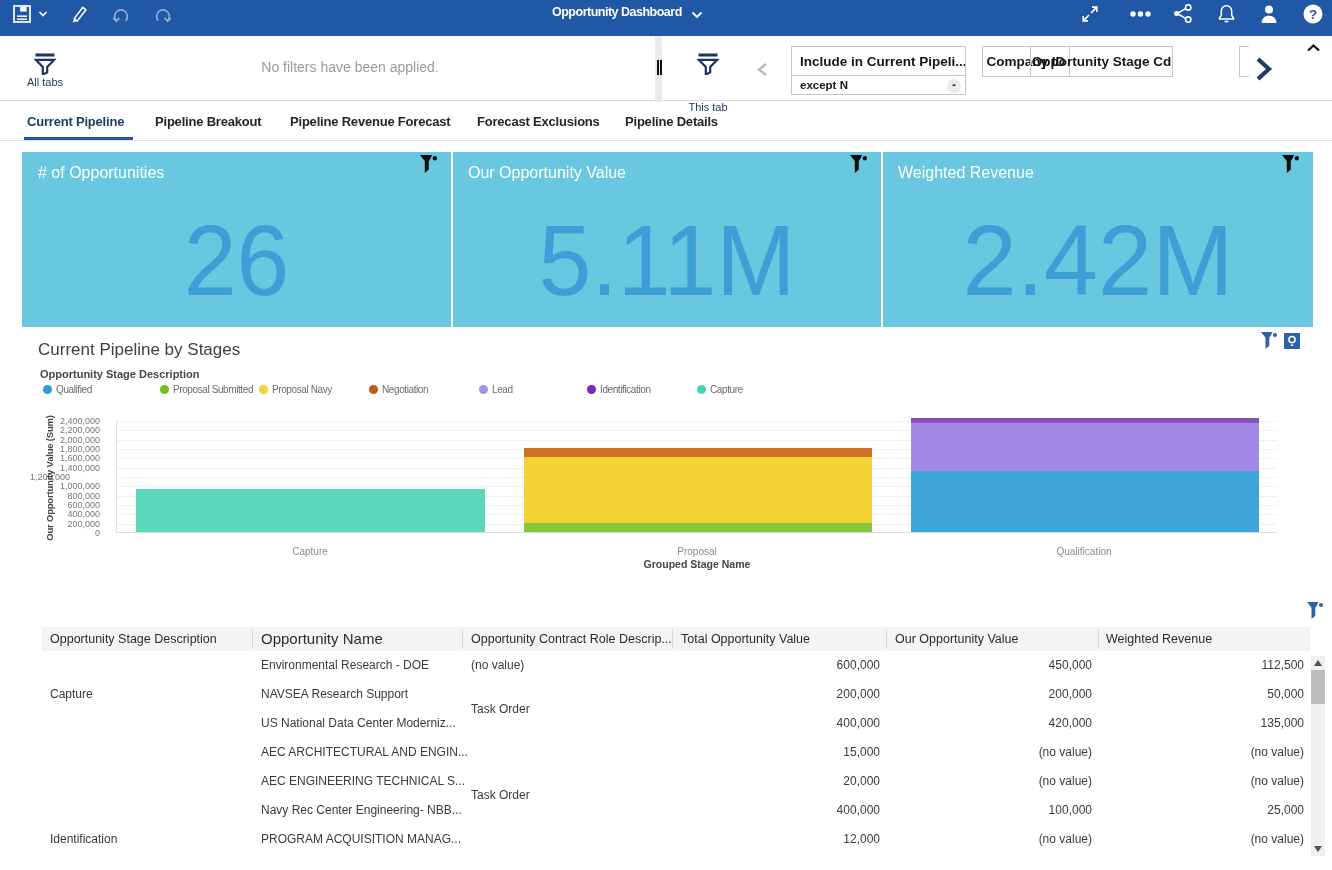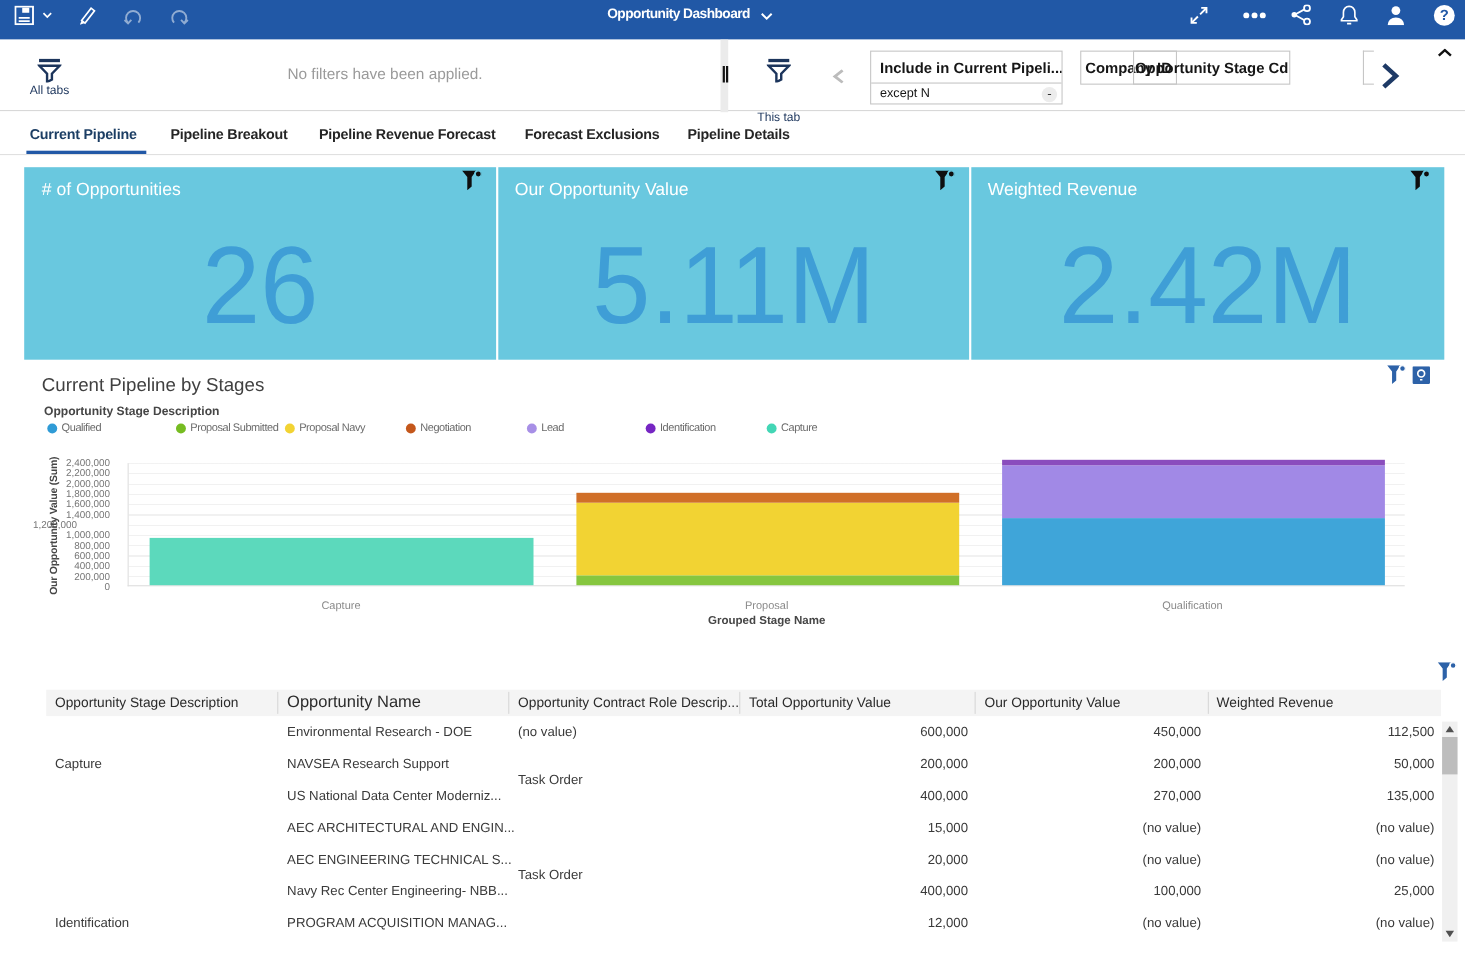--- a/index.html
+++ b/index.html
@@ -93,21 +93,21 @@
     <path d="M1.8,6.8 L20.2,6.8 L13.2,14 L13.2,19.3 L8.8,21.6 L8.8,14 Z" fill="none" stroke="#1c355c" stroke-width="2.2"></path>
   </svg>
   <div class="abs" style="left:663px;top:41px;width:90px;text-align:center;font-size:11px;color:#1c355c;margin-top:24px;">This tab</div>
 
   <svg class="abs" style="left:755px;top:27px" width="15" height="13" viewBox="0 0 15 13">
     <polyline points="11,1 4,6.5 11,12" fill="none" stroke="#bcbcbc" stroke-width="2.6"></polyline>
   </svg>
 
   <div class="abs" style="left:791px;top:10px;width:175px;height:49px;border:1px solid #c6c6c6;background:#fff;">
     <div style="height:29px;line-height:29px;padding-left:8px;font-size:13.5px;font-weight:bold;color:#161616;white-space:nowrap;overflow:hidden;border-bottom:1px solid #c6c6c6;">Include in Current Pipeli...</div>
-    <div style="height:19px;line-height:19px;padding-left:8px;font-size:11.5px;color:#161616;position:relative;">except N
+    <div style="height:19px;line-height:19px;padding-left:8px;font-size:11.5px;color:#161616;position:relative;font-weight:bold;">except N
       <div style="position:absolute;right:4px;top:2.5px;width:14px;height:14px;border-radius:50%;background:#ececec;text-align:center;line-height:12px;font-size:12px;color:#333;">-</div>
     </div>
   </div>
 
   <div class="abs" style="left:982px;top:10px;width:88px;height:31px;border:1px solid #c6c6c6;line-height:29px;text-align:center;font-size:13.5px;font-weight:bold;color:#161616;white-space:nowrap;overflow:hidden;">Company ID</div>
 
   <div class="abs" style="left:1030px;top:10px;width:143px;height:31px;border:1px solid #c6c6c6;line-height:29px;text-align:center;font-size:13.5px;font-weight:bold;color:#161616;white-space:nowrap;overflow:hidden;">Opportunity Stage Cd</div>
 
   <div class="abs" style="left:1239px;top:10px;width:10px;height:31px;border:1px solid #c6c6c6;border-right:none;"></div>
 
@@ -241,21 +241,21 @@
   <div class="abs" style="left:8px;top:53px;height:29px;line-height:29px;">Capture</div>
   <div class="abs" style="left:219px;top:53px;height:29px;line-height:29px;">NAVSEA Research Support</div>
   <div class="abs" style="left:639px;top:53px;width:199px;height:29px;line-height:29px;text-align:right;">200,000</div>
   <div class="abs" style="left:853px;top:53px;width:197px;height:29px;line-height:29px;text-align:right;">200,000</div>
   <div class="abs" style="left:1064px;top:53px;width:198px;height:29px;line-height:29px;text-align:right;">50,000</div>
 
   <div class="abs" style="left:429px;top:68px;height:29px;line-height:29px;">Task Order</div>
 
   <div class="abs" style="left:219px;top:82px;height:29px;line-height:29px;">US National Data Center Moderniz...</div>
   <div class="abs" style="left:639px;top:82px;width:199px;height:29px;line-height:29px;text-align:right;">400,000</div>
-  <div class="abs" style="left:853px;top:82px;width:197px;height:29px;line-height:29px;text-align:right;">270,000</div>
+  <div class="abs" style="left:853px;top:82px;width:197px;height:29px;line-height:29px;text-align:right;">420,000</div>
   <div class="abs" style="left:1064px;top:82px;width:198px;height:29px;line-height:29px;text-align:right;">135,000</div>
 
   <div class="abs" style="left:219px;top:111px;height:29px;line-height:29px;">AEC ARCHITECTURAL AND ENGIN...</div>
   <div class="abs" style="left:639px;top:111px;width:199px;height:29px;line-height:29px;text-align:right;">15,000</div>
   <div class="abs" style="left:853px;top:111px;width:197px;height:29px;line-height:29px;text-align:right;">(no value)</div>
   <div class="abs" style="left:1064px;top:111px;width:198px;height:29px;line-height:29px;text-align:right;">(no value)</div>
 
   <div class="abs" style="left:219px;top:140px;height:29px;line-height:29px;">AEC ENGINEERING TECHNICAL S...</div>
   <div class="abs" style="left:639px;top:140px;width:199px;height:29px;line-height:29px;text-align:right;">20,000</div>
   <div class="abs" style="left:853px;top:140px;width:197px;height:29px;line-height:29px;text-align:right;">(no value)</div>

